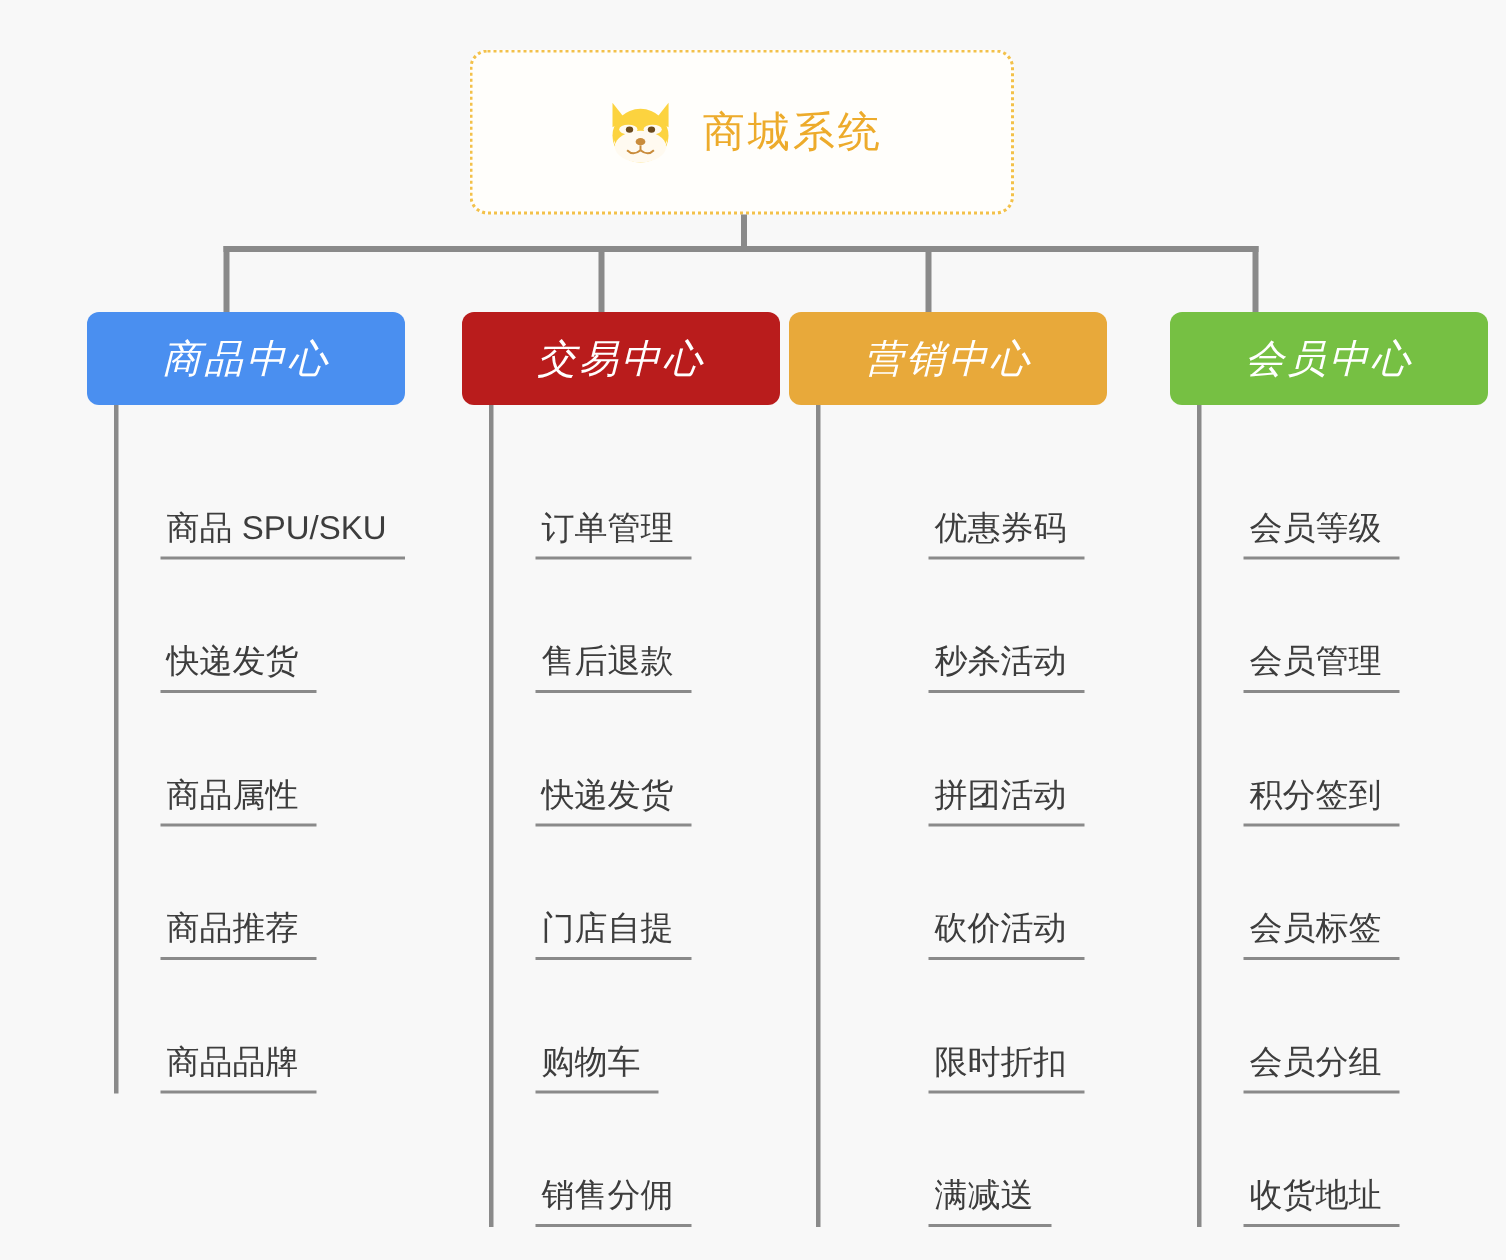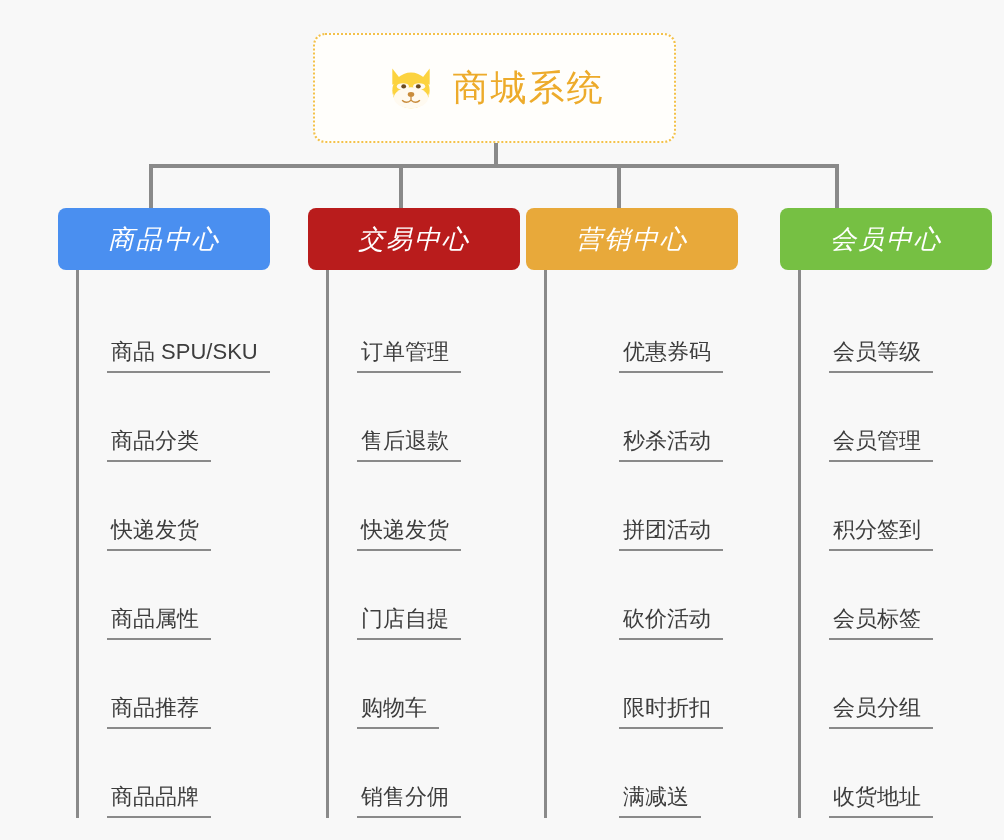--- a/index.html
+++ b/index.html
@@ -34,21 +34,21 @@
     justify-content: center;
     gap: 16px;
   }
   .root-icon {
     width: 52px;
     height: 52px;
     flex: 0 0 52px;
     display: block;
   }
   .root-title {
-    font-size: 36px;
+    font-size: 28px;
     color: #edab2b;
     letter-spacing: 2px;
     line-height: 1;
     white-space: nowrap;
   }
 
   
   .conn {
     position: absolute;
     background: #8a8a8a;
@@ -152,23 +152,20 @@
   <div class="conn conn-drop drop-3" style="background: rgb(138, 138, 138);"></div>
 
   <div class="column col-0">
     <div class="cat-box" style="background: rgb(74, 143, 240);">商品中心</div>
     <div class="cat-stub" style="background: rgb(138, 138, 138);"></div>
     <div class="leaf-list" style="border-left-color: rgb(138, 138, 138);">
       <div class="leaf">
           <span class="leaf-label" style="border-bottom-color: rgb(138, 138, 138);">商品 SPU/SKU</span>
         </div>
       <div class="leaf">
-          <span class="leaf-label" style="border-bottom-color: rgb(138, 138, 138);">商品分类</span>
-        </div>
-      <div class="leaf">
           <span class="leaf-label" style="border-bottom-color: rgb(138, 138, 138);">快递发货</span>
         </div>
       <div class="leaf">
           <span class="leaf-label" style="border-bottom-color: rgb(138, 138, 138);">商品属性</span>
         </div>
       <div class="leaf">
           <span class="leaf-label" style="border-bottom-color: rgb(138, 138, 138);">商品推荐</span>
         </div>
       <div class="leaf">
           <span class="leaf-label" style="border-bottom-color: rgb(138, 138, 138);">商品品牌</span>

